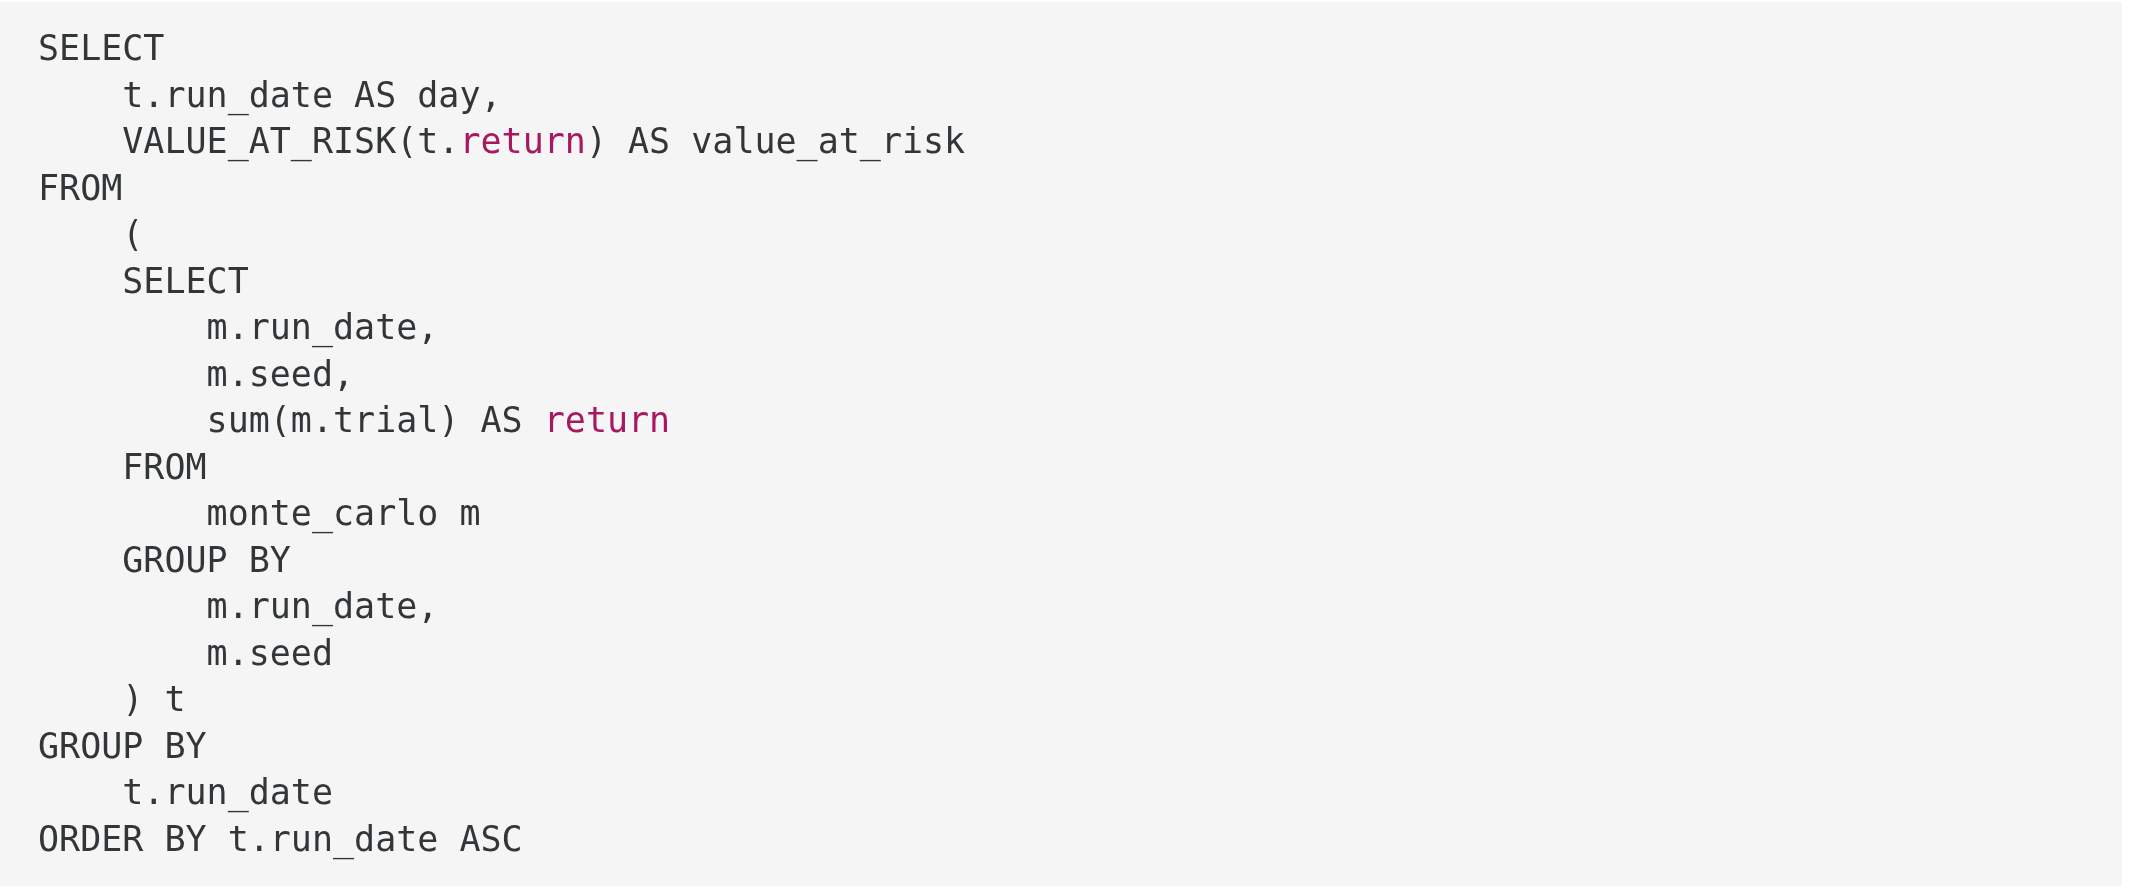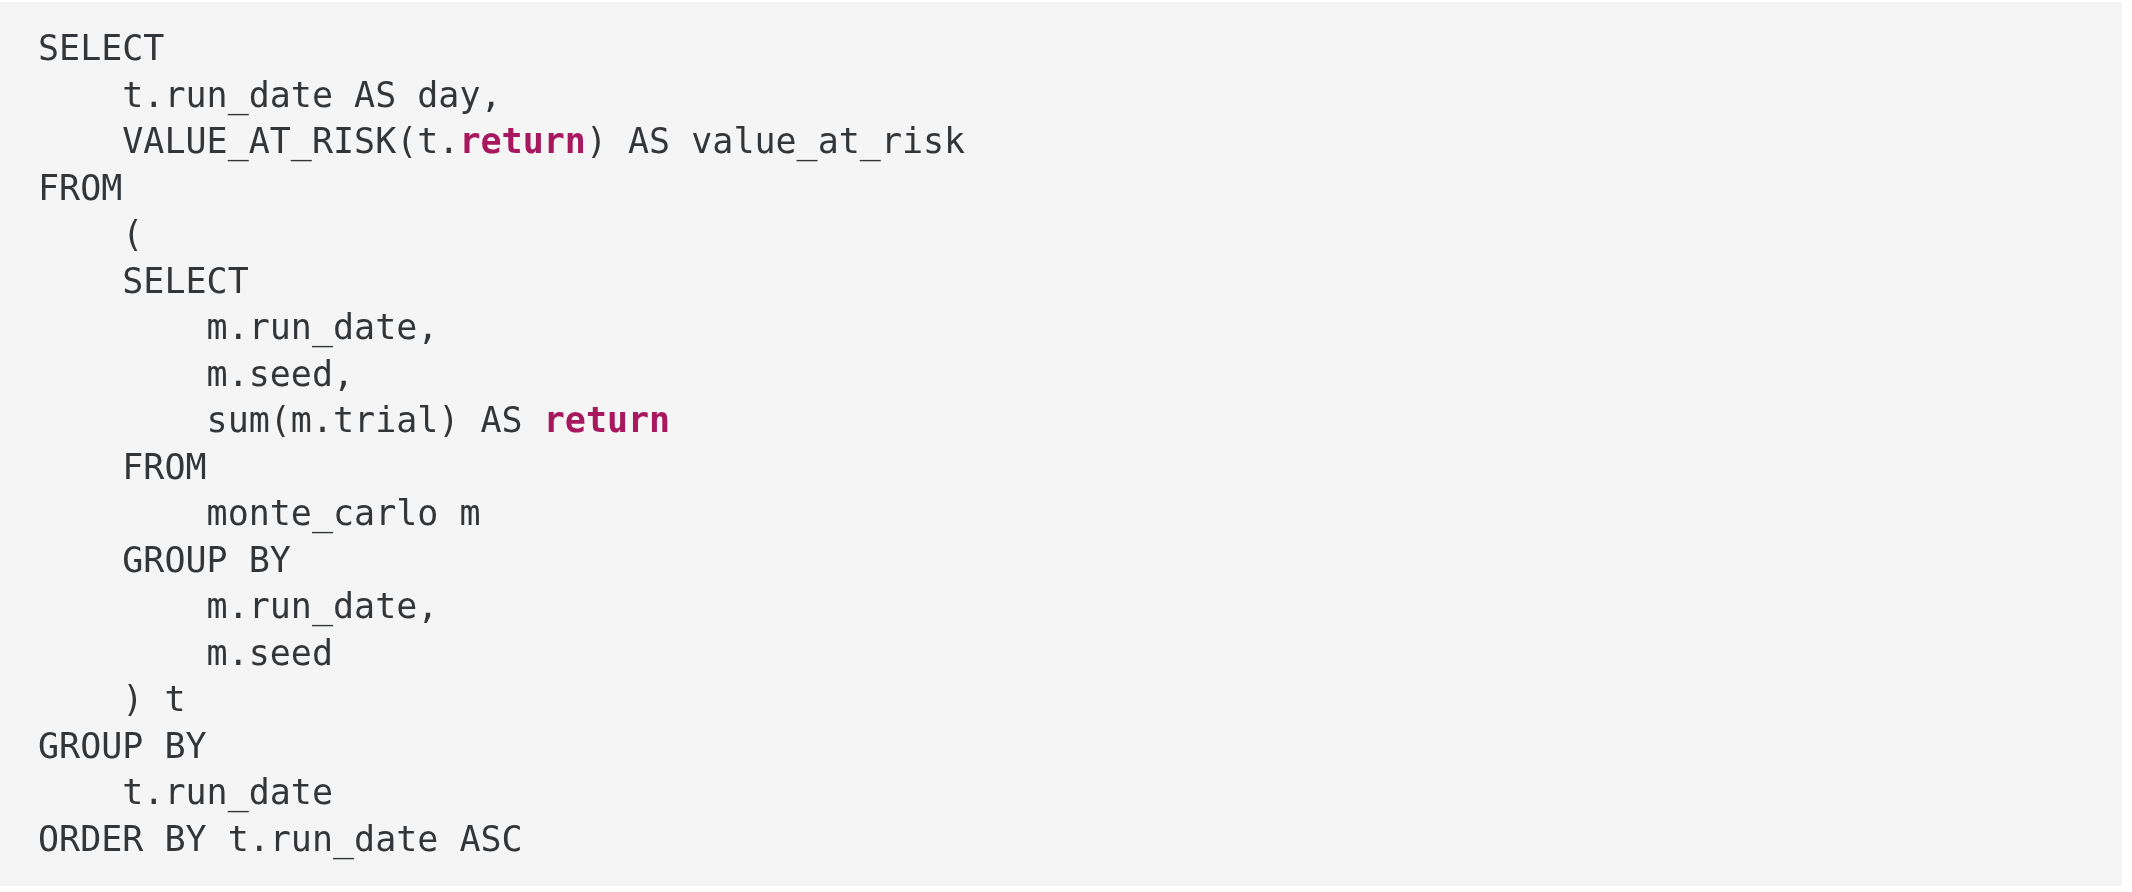--- a/index.html
+++ b/index.html
@@ -36,21 +36,20 @@
     white-space: pre;
     padding: 23px 0 0 38px;
     overflow: hidden;
   }
   .code-line {
     height: 46.5px;
     white-space: pre;
   }
   .tok-keyword {
     color: var(--code-kw, #a8185f);
-    font-weight: bold;
   }
 </style>
 </head>
 <body>
 
 <div class="page" style="background: rgb(255, 255, 255);">
   <pre class="code-block"><div class="code-line"><span>SELECT</span></div><div class="code-line"><span>    t.run_date AS day,</span></div><div class="code-line"><span>    VALUE_AT_RISK(t.</span><span class="tok-keyword">return</span><span>) AS value_at_risk</span></div><div class="code-line"><span>FROM</span></div><div class="code-line"><span>    (</span></div><div class="code-line"><span>    SELECT</span></div><div class="code-line"><span>        m.run_date,</span></div><div class="code-line"><span>        m.seed,</span></div><div class="code-line"><span>        sum(m.trial) AS </span><span class="tok-keyword">return</span></div><div class="code-line"><span>    FROM</span></div><div class="code-line"><span>        monte_carlo m</span></div><div class="code-line"><span>    GROUP BY</span></div><div class="code-line"><span>        m.run_date,</span></div><div class="code-line"><span>        m.seed</span></div><div class="code-line"><span>    ) t</span></div><div class="code-line"><span>GROUP BY</span></div><div class="code-line"><span>    t.run_date</span></div><div class="code-line"><span>ORDER BY t.run_date ASC</span></div></pre>
 </div>
 
 </body></html>

